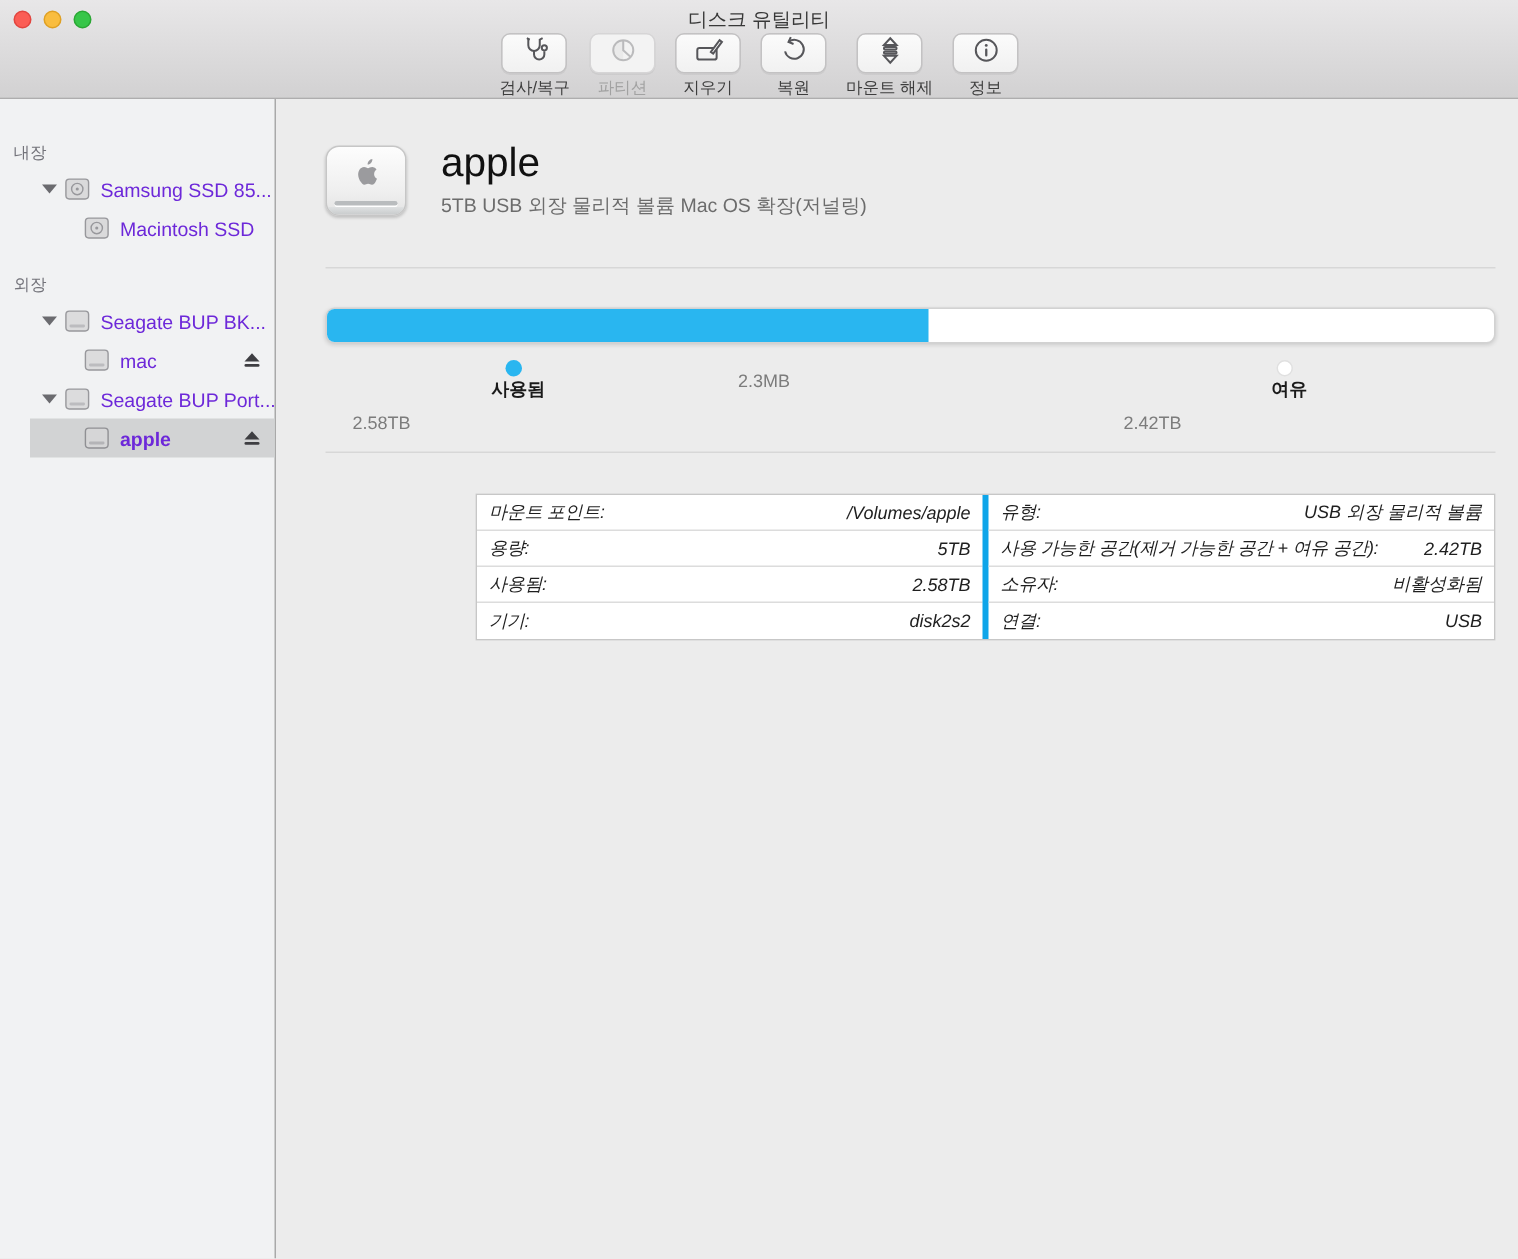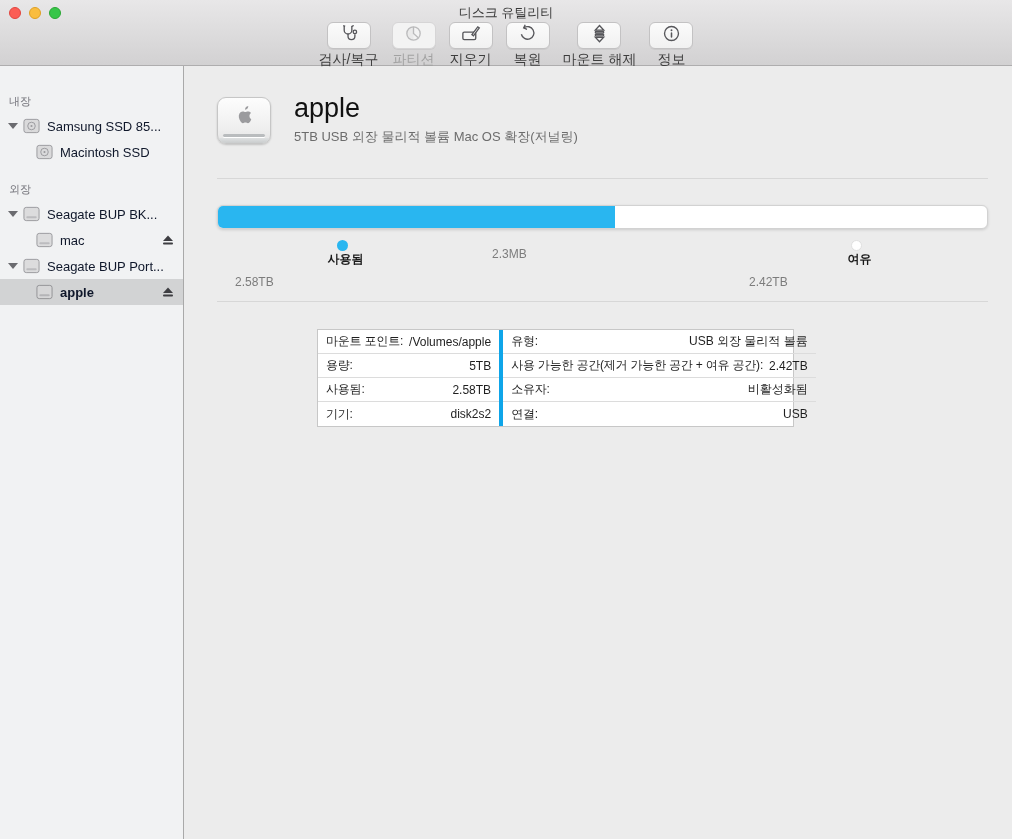--- a/index.html
+++ b/index.html
@@ -21,35 +21,35 @@
     font-size:13px; color:#383838; }
 
   .toolbar { position:absolute; top:22px; left:0; right:0;
     display:flex; justify-content:center; gap:13px; }
   .tb-item { display:flex; flex-direction:column; align-items:center; }
   .tb-btn { width:44px; height:27px; border-radius:6px;
     background:linear-gradient(#fbfbfb,#f1f1f1);
     border:1px solid #c3c2c3; box-shadow:0 1px 0 rgba(0,0,0,.05);
     display:flex; align-items:center; justify-content:center; cursor:default; }
   .tb-btn svg { stroke:#56565a; fill:none; stroke-width:1.4; }
-  .tb-label { font-size:14px; color:#3d3d3d; margin-top:2px; white-space:nowrap; }
+  .tb-label { font-size:11px; color:#3d3d3d; margin-top:2px; white-space:nowrap; }
   .tb-item.disabled .tb-btn { background:#f3f3f3; border-color:#d6d5d6; }
   .tb-item.disabled svg { opacity:.35; }
   .tb-item.disabled .tb-label { color:#a2a2a2; }
 
   
   .content { display:flex; height:773px; }
   .sidebar { width:184px; background:#f1f2f3; border-right:1px solid #a9a9a9;
     padding-top:24px; flex-shrink:0; }
   .main { flex:1; background:#ececec; padding:0 34px 0 33px; }
 
   
   .side-section { font-size:11px; color:#73737a; padding:4px 0 4px 9px; }
   .side-row { height:26px; display:flex; align-items:center; padding-left:5px;
-    font-size:13px; color:#0f172a; cursor:default; }
+    font-size:13px; color:#6d28d9; cursor:default;margin-left:20px; }
   .side-row.selected { background:#d2d3d4; }
   .disc { width:15px; display:flex; justify-content:center; flex-shrink:0; }
   .disc-tri { width:0; height:0; border-left:5px solid transparent;
     border-right:5px solid transparent; border-top:6px solid #6b6b6f; }
   .side-row .dev-icon { margin:0 7px 0 3px; flex-shrink:0; display:flex; }
   .side-row.lvl1 { padding-left:33px; }
   .side-name { flex:1; white-space:nowrap; overflow:hidden; }
   .eject { margin-right:9px; flex-shrink:0; display:flex; }
 
   
@@ -81,22 +81,22 @@
   .legend-top { display:flex; align-items:center;flex-direction:column; }
   .dot { width:11px; height:11px; border-radius:50%; margin-right:7px; flex-shrink:0; }
   .dot.used { background:#29b6f0; }
   .dot.purgeable { background:#fff; border:1px solid #d8d8d8;
     background-image:repeating-linear-gradient(135deg,#e3e3e3 0 2px,#ffffff 2px 5px); }
   .dot.free { background:#fff; border:1px solid #e0e0e0; }
   .legend-label { font-size:12px; font-weight:bold; color:#1a1a1a; }
   .legend-value { font-size:12px; color:#7c7c7c; margin:7px 0 0 18px; }
 
   
-  .details { display:flex; width:477px; margin:27px 0 0 100px;
-    background:#fff; border:1px solid #c7c7c7; }
+  .details { display:flex; width:680px; margin:27px 0 0 100px;
+    background:#fff; border:1px solid #c7c7c7;font-style:italic; }
   .det-col { flex:1; }
   .det-col.right { border-left:4px solid #0ea5e9; }
   .det-row { height:24px; display:flex; align-items:center;
     justify-content:space-between; padding:0 8px;
     border-bottom:1px solid #dcdcdc; font-size:12px; color:#1f1f1f; }
   .det-row:last-child { border-bottom:none; }
   .det-label { white-space:nowrap; overflow:hidden; letter-spacing:-.2px; }
   .det-value { white-space:nowrap; flex-shrink:0; margin-left:6px; }
 </style>
 </head>

